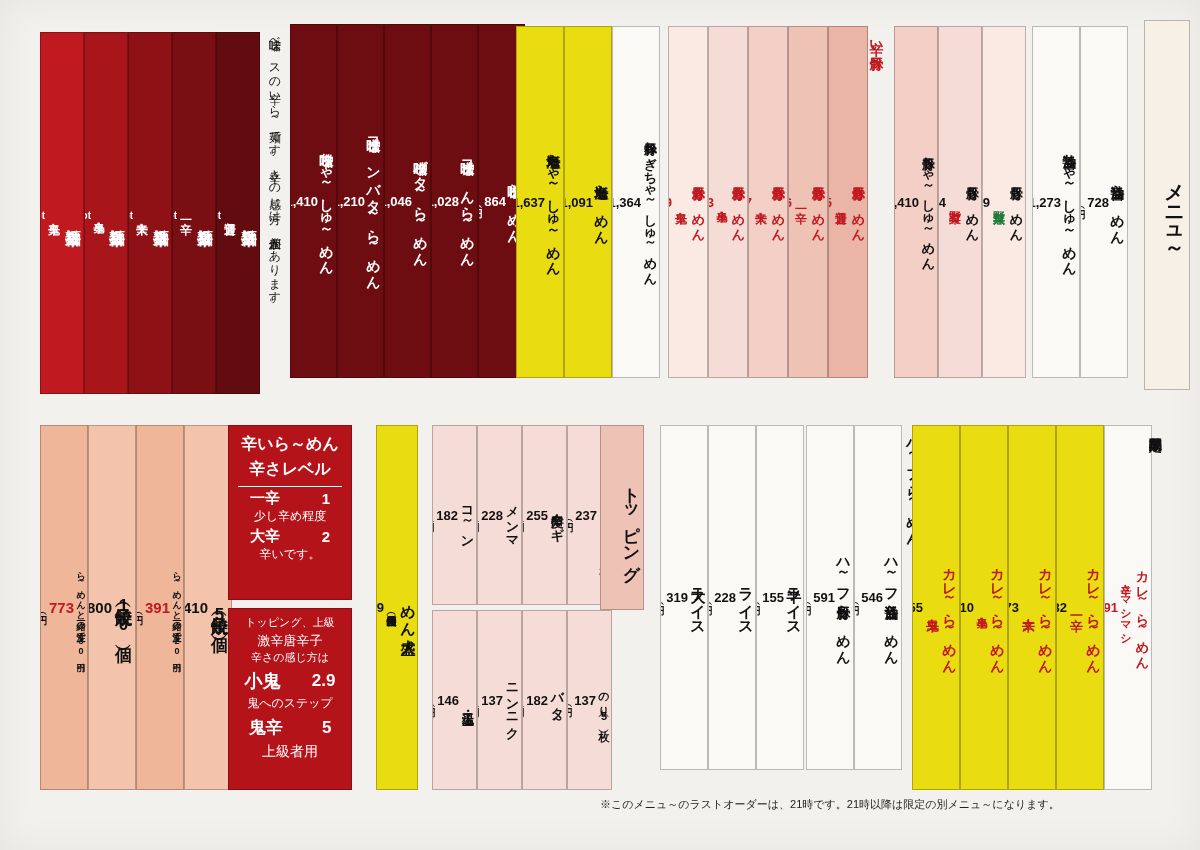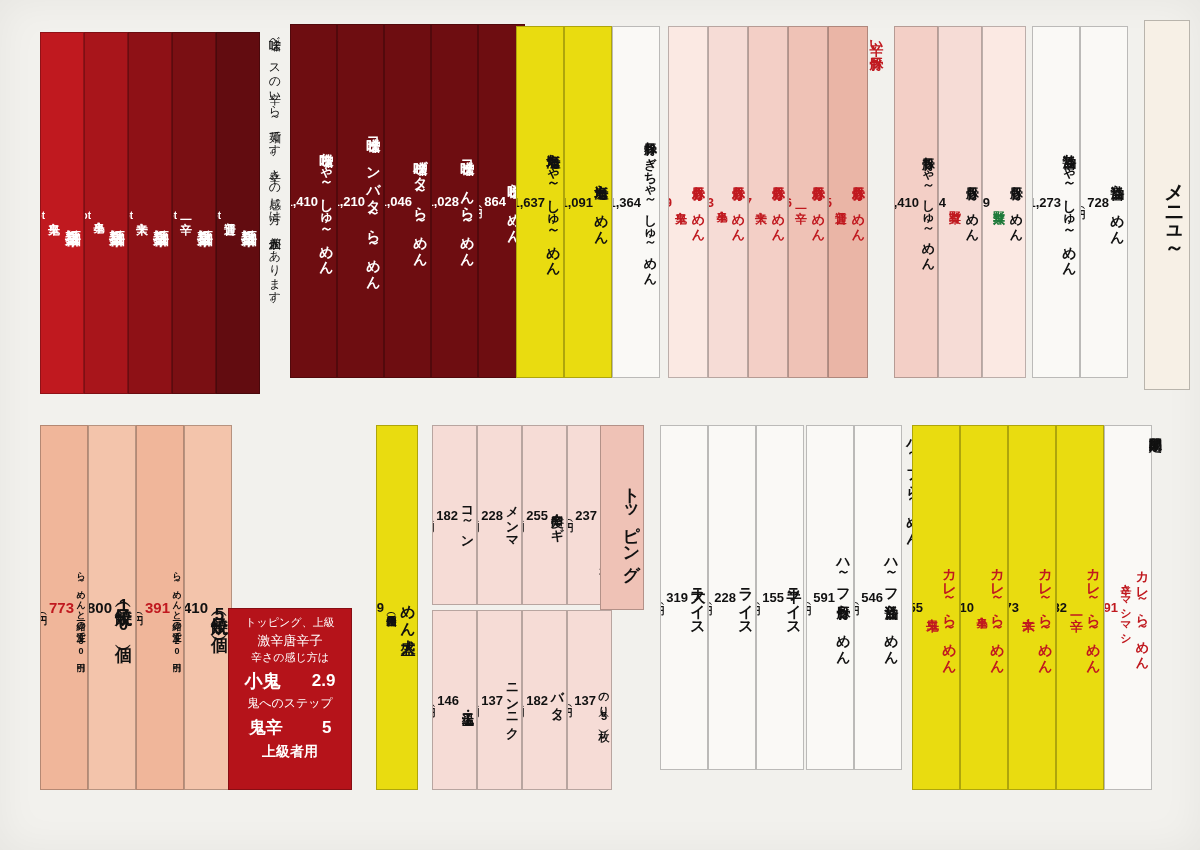--- a/index.html
+++ b/index.html
@@ -300,36 +300,52 @@
     </div>
     <div class="col orange2" style="width:48px;height:365px;">
       <div class="vtxt" style="font-size:17px;padding-top:14px;">焼餃子（5個）</div>
       <div class="divline"></div>
       <div class="num" style="font-size:15px;">410</div>
       <div class="yen">円（</div>
 
     </div>
   </div>
 
+  <div style="position:absolute;left:228px;top:425px;width:124px;height:175px;background:#b5131a;color:#fff;border:1px solid rgba(0,0,0,.25);
+              display:flex;flex-direction:column;align-items:center;padding-top:8px;box-sizing:border-box;">
+    <div style="font-size:16px;font-weight:bold;">辛いら～めん</div>
+    <div style="font-size:16px;font-weight:bold;margin-top:4px;">辛さレベル</div>
+    <div style="width:86%;height:1px;background:#fff;margin:6px 0 2px;"></div>
+    <div style="display:flex;width:100%;justify-content:space-around;align-items:center;">
+      <span style="font-size:15px;font-weight:bold;">一辛</span>
+      <span style="font-size:15px;font-weight:bold;">1</span>
+    </div>
+    <div style="font-size:12px;">少し辛め程度</div>
+    <div style="display:flex;width:100%;justify-content:space-around;align-items:center;margin-top:2px;">
+      <span style="font-size:15px;font-weight:bold;">大辛</span>
+      <span style="font-size:15px;font-weight:bold;">2</span>
+    </div>
+    <div style="font-size:12px;">辛いです。</div>
+  </div>
 
   <div style="position:absolute;left:228px;top:608px;width:124px;height:182px;background:#b5131a;color:#fff;border:1px solid rgba(0,0,0,.25);
               display:flex;flex-direction:column;align-items:center;padding-top:6px;box-sizing:border-box;">
     <div style="font-size:11px;">トッピング、上級</div>
     <div style="font-size:13px;font-weight:normal;margin-top:2px;">激辛唐辛子</div>
     <div style="font-size:11px;">辛さの感じ方は</div>
     <div style="display:flex;width:100%;justify-content:space-around;align-items:center;margin-top:4px;">
       <span style="font-size:18px;font-weight:bold;">小鬼</span>
       <span style="font-size:17px;font-weight:bold;">2.9</span>
     </div>
     <div style="font-size:12px;margin-top:2px;">鬼へのステップ</div>
     <div style="display:flex;width:100%;justify-content:space-around;align-items:center;margin-top:4px;">
       <span style="font-size:17px;font-weight:bold;">鬼辛</span>
       <span style="font-size:17px;font-weight:bold;">5</span>
     </div>
-    <div style="font-size:14px;font-weight:bold;margin-top:4px;">上級者用</div>
+    <div style="font-size:14px;font-weight:normal;margin-top:4px;">上級者用</div>
   </div>
 
   <div class="col yellow" style="position:absolute;left:376px;top:425px;width:42px;height:365px;">
     <div class="vtxt" style="font-size:15px;padding-top:8px;">めん大盛</div>
     <div class="vtxt" style="font-size:10px;">（特注麺使用）</div>
     <div class="divline"></div>
     <div class="num">119</div>
     <div class="yen">円増</div>
 
   </div>
@@ -495,14 +511,17 @@
       <div class="num redtxt">891</div>
       <div class="yen redtxt">円（</div>
 
     </div>
   </div>
 
   <div style="position:absolute;left:1146px;top:428px;writing-mode:vertical-rl;text-orientation:upright;font-size:13px;font-weight:bold;color:#111;">
     <span>期間限定品</span>
   </div>
 
+  <div class="note" style="left:600px;top:797px;width:560px;">
+    <span>※このメニュ～のラストオーダーは、21時です。21時以降は限定の別メニュ～になります。</span>
+  </div>
 
 </div>
 
 </body></html>

